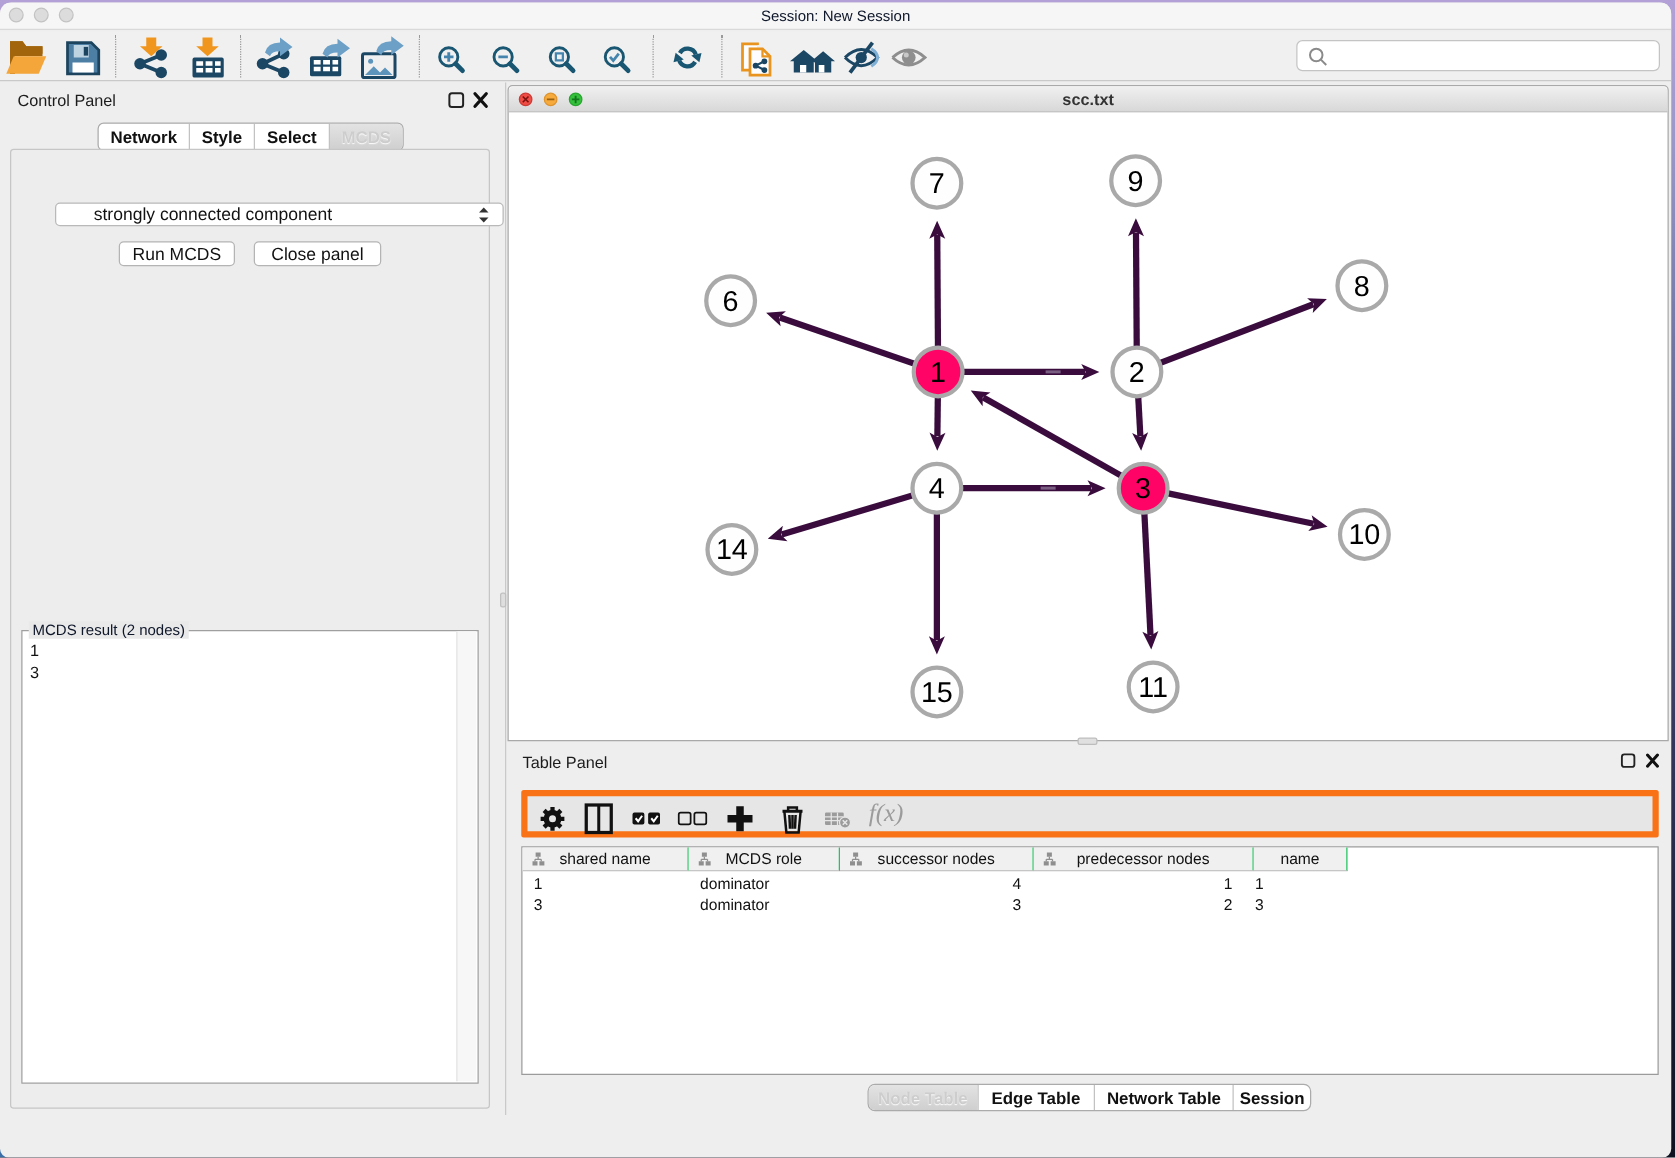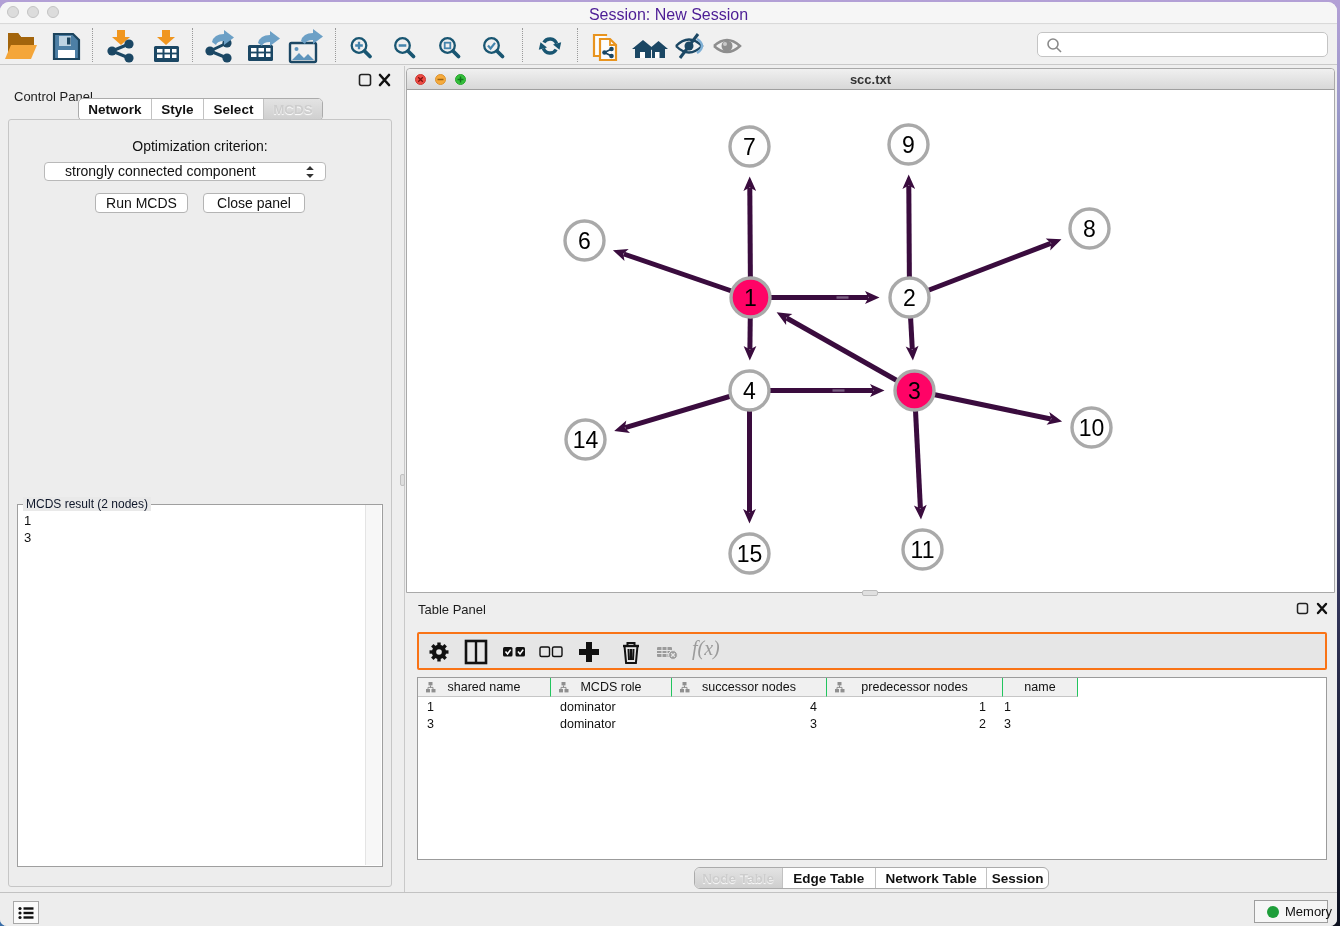--- a/index.html
+++ b/index.html
@@ -14,61 +14,61 @@
     position:absolute; left:0; top:2px; width:1337px; height:924px;
     background:#eeeeee; border-radius:9px 9px 7px 7px;
     overflow:hidden;
   }
   
   .titlebar { position:absolute; left:0; top:0; width:100%; height:22px;
     background:#f6f6f6; border-bottom:1px solid #d9d9d9; }
   .tl { position:absolute; top:4px; width:12px; height:12px; border-radius:50%;
     background:#dcdcdc; border:1px solid #c3c3c3; }
   .apptitle { position:absolute; top:4px; left:0; width:100%; text-align:center;
-    font-size:16px; color:#4c1d95; }
+    font-size:12px; color:#0f172a; }
   
   .toolbar { position:absolute; left:0; top:23px; width:100%; height:40px;
     background:#f0f0f0; border-bottom:1px solid #c9c9c9; }
   .sep { position:absolute; top:3px; height:34px; width:0;
     border-left:1px dotted #9a9a9a; }
   .search { position:absolute; left:1037px; top:30px; width:291px; height:25px;
     background:#fff; border:1px solid #c4c4c4; border-radius:5px; }
   
-  .cpanel-title { position:absolute; left:14px; top:71px; font-size:13px; color:#1c1c1c;margin-top:16px; }
+  .cpanel-title { position:absolute; left:14px; top:71px; font-size:13px; color:#1c1c1c; }
   .cgray { position:absolute; left:8px; top:117px; width:384px; height:768px;
     background:#ededed; border:1px solid #c6c6c6; border-radius:3px; }
   
   .seg { position:absolute; display:flex; background:#fff; border:1px solid #ababab;
     border-radius:5px; overflow:hidden; }
   .seg .t { font-size:13.5px; font-weight:bold; color:#111; text-align:center;
     border-right:1px solid #c2c2c2; display:flex; align-items:center; justify-content:center; }
   .seg .t:last-child { border-right:none; }
   .seg .t.on { background:linear-gradient(#e3e3e3,#cfcfcf); color:#cdcdcd;
     text-shadow:0 1px 1px #ffffff;text-align:right; }
   
   .btn { position:absolute; background:#fff; border:1px solid #b4b4b4; border-radius:4px;
     font-size:14px; color:#111; text-align:center; }
-  .combo { position:absolute; left:44px; top:160px; width:282px; height:19px;
+  .combo { position:absolute; left:44px; top:160px; width:359px; height:19px;
     background:#fff; border:1px solid #b9b9b9; border-radius:4px;
-    font-size:14px; color:#111; padding-left:20px; line-height:17px; }
+    font-size:14px; color:#111; padding-left:30px; line-height:17px; }
   .fieldset { position:absolute; left:17px; top:502px; width:366px; height:363px;
     border:1px solid #9f9f9f; background:#fff; }
   .flegend { position:absolute; left:23px; top:495px; font-size:12px; color:#0f172a;
     background:#e9e9e9; padding:0 3px; }
   
   .netwin { position:absolute; left:406px; top:66px; width:929px; height:525px;
     background:#fff; border:1px solid #a9a9a9; border-radius:4px 4px 0 0; }
   .nettitle { position:absolute; left:0; top:0; width:100%; height:21px;
     background:linear-gradient(#f0f0f0,#d8d8d8); border-bottom:1px solid #9f9f9f;
     border-radius:4px 4px 0 0; }
   .tlb { position:absolute; top:5px; width:11px; height:11px; border-radius:50%; }
   
   .tpanel-title { position:absolute; left:418px; top:600px; font-size:13px; color:#1c1c1c; }
   .ttoolbar { position:absolute; left:417px; top:630px; width:910px; height:38px;
-    background:#e6e6e6; border:2px solid #f97316; border-radius:2px; }
+    background:#e6e6e6; border:5px solid #f97316; border-radius:2px; }
   .dtable { position:absolute; left:417px; top:675px; width:910px; height:183px;
     background:#fff; border:1px solid #9b9b9b; }
   .thead { position:absolute; left:0; top:0; height:19px; background:#f0f0f0;
     border-right:1px solid #22c55e; border-bottom:1px solid #c6c6c6;
     font-size:12.5px; color:#111; text-align:center; line-height:19px; }
   .cell { position:absolute; font-size:12.5px; color:#111; height:17px; line-height:17px; }
   
   .statusbar { position:absolute; left:0; top:890px; width:100%; height:34px;
     background:#ededed; border-top:1px solid #c2c2c2; }
 </style>
@@ -236,21 +236,20 @@
       <rect x="1.5" y="1.5" width="11" height="11" rx="2" fill="none" stroke="#222" stroke-width="1.6"></rect>
       <path d="M22 2 L31 12 M31 2 L22 12" stroke="#111" stroke-width="2.6" stroke-linecap="round"></path>
     </svg>
   <div class="seg" style="left:78px;top:96px;width:245px;height:23px;">
     <div class="t" style="width:73px;">Network</div>
     <div class="t" style="width:52px;">Style</div>
     <div class="t" style="width:60px;">Select</div>
     <div class="t on" style="width:58px;">MCDS</div>
   </div>
   <div class="cgray"></div>
-  <div class="abs" style="left:0;top:136px;width:400px;text-align:center;font-size:14px;color:#111;">Optimization criterion:</div>
   <div class="combo">strongly connected component
     <svg width="10" height="14" style="position:absolute;right:10px;top:2px" viewBox="0 0 10 14">
         <path d="M1.2 5 L5 1 L8.8 5 Z" fill="#333"></path>
         <path d="M1.2 9 L5 13 L8.8 9 Z" fill="#333"></path>
       </svg>
   </div>
   <div class="btn" style="left:95px;top:191px;width:93px;height:20px;line-height:19px;">Run MCDS</div>
   <div class="btn" style="left:203px;top:191px;width:102px;height:20px;line-height:19px;">Close panel</div>
   <div class="fieldset"></div>
   <div class="flegend">MCDS result (2 nodes)</div>
@@ -437,29 +436,13 @@
     <div class="cell" style="left:586px;top:38px;">3</div>
   </div>
 
   <div class="seg" style="left:694px;top:865px;width:355px;height:22px;border-radius:6px;">
     <div class="t on" style="width:88px;">Node Table</div>
     <div class="t" style="width:94px;">Edge Table</div>
     <div class="t" style="width:112px;">Network Table</div>
     <div class="t" style="width:61px;">Session</div>
   </div>
 
-  <div class="statusbar">
-    <div class="abs" style="left:13px;top:8px;width:26px;height:23px;background:#fafafa;border:1px solid #a8a8a8;">
-      <svg width="16" height="14" style="position:absolute;left:4px;top:4px" viewBox="0 0 16 14">
-          <circle cx="2" cy="2.5" r="1.6" fill="#111"></circle>
-          <circle cx="2" cy="7" r="1.6" fill="#111"></circle>
-          <circle cx="2" cy="11.5" r="1.6" fill="#111"></circle>
-          <rect x="5.5" y="1.3" width="10" height="2.4" fill="#111"></rect>
-          <rect x="5.5" y="5.8" width="10" height="2.4" fill="#111"></rect>
-          <rect x="5.5" y="10.3" width="10" height="2.4" fill="#111"></rect>
-        </svg>
-    </div>
-    <div class="abs" style="left:1254px;top:7px;width:74px;height:23px;background:#f6f6f6;border:1px solid #9e9e9e;">
-      <div style="position:absolute;left:12px;top:5px;width:12px;height:12px;border-radius:50%;background:#1e9e3a;"></div>
-      <div style="position:absolute;left:30px;top:3px;font-size:13px;color:#111;">Memory</div>
-    </div>
-  </div>
 </div>
 
 </body></html>

